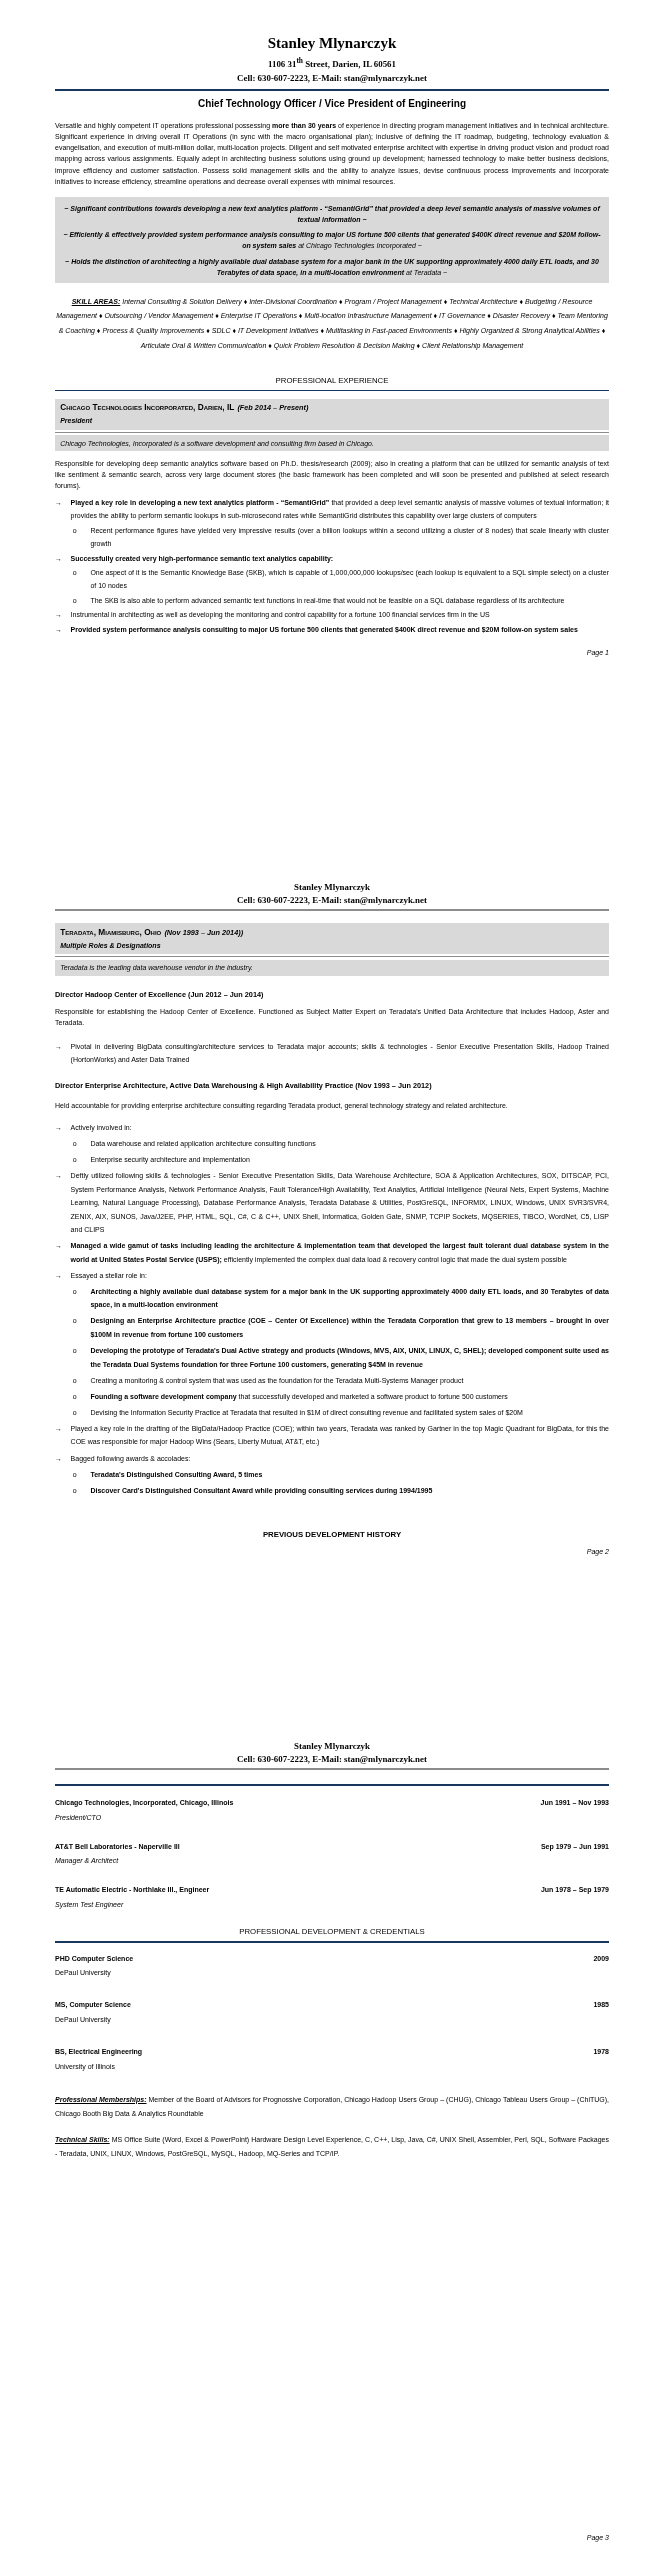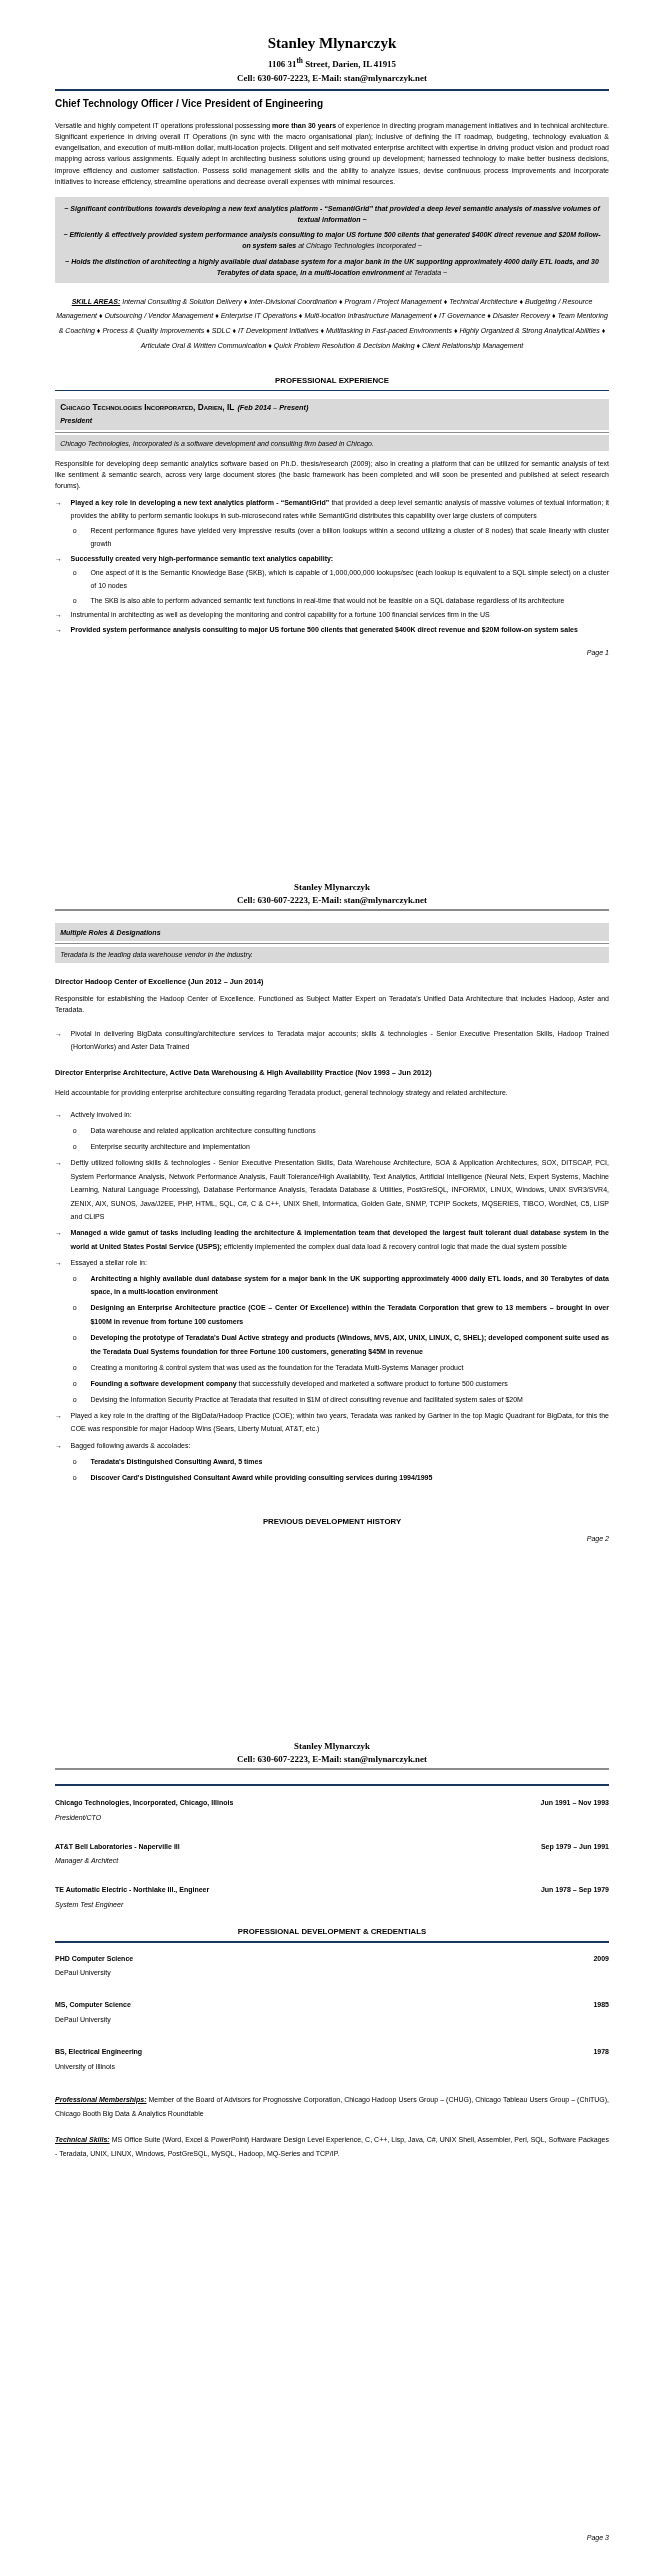--- a/index.html
+++ b/index.html
@@ -11,33 +11,33 @@
   .h-name1{font-family:"Liberation Serif",serif;font-weight:bold;font-size:15px;line-height:17.7px;text-align:center;margin:35px 0 1px;}
   .h-addr{font-family:"Liberation Serif",serif;font-weight:bold;font-size:8.9px;line-height:14px;text-align:center;}
   .h-contact{font-family:"Liberation Serif",serif;font-weight:bold;font-size:8.9px;line-height:14px;text-align:center;}
   .h-name2{font-family:"Liberation Serif",serif;font-weight:bold;font-size:8.9px;line-height:12.5px;text-align:center;margin-top:22px;}
   .h-contact2{font-family:"Liberation Serif",serif;font-weight:bold;font-size:8.9px;line-height:12.5px;text-align:center;}
 
   .rule-navy{height:2.1px;background:#17375E;margin-top:4.2px;}
   .rule-navy-thin{height:1.6px;background:#17375E;margin-top:4.7px;}
   .rule-gray{height:1.6px;background:#8c8c8c;margin-top:3.1px;}
 
-  .headline{font-size:10px;font-weight:bold;margin-top:6.8px;}
+  .headline{font-size:10px;font-weight:bold;text-align:center;margin-top:6.8px;}
   .body-p{font-size:7px;line-height:11.2px;text-align:justify;margin:0;}
   .summary{margin-top:11px;}
   .b{font-weight:bold;}
 
   .hl-box{background:#D9D9D9;margin-top:10.4px;padding:5.2px 8.3px;text-align:center;font-style:italic;font-size:7px;line-height:11.2px;}
   .hl-box p{margin:0 0 4.2px;}
   .hl-box p:last-child{margin-bottom:0;}
 
   .skills{margin-top:11.5px;text-align:center;font-style:italic;font-size:7px;line-height:14.6px;}
   .skills .lbl{font-weight:bold;text-decoration:underline;}
 
-  .sec-title{text-align:center;font-weight:bold;font-size:7.8px;margin-top:23px;}
+  .sec-title{text-align:center;font-weight:normal;font-size:7.8px;margin-top:23px;}
 
   .co-wrap{margin-top:7.3px;}
   .co-box{background:#D9D9D9;padding:2.6px 5.2px;}
   .co-line{display:flex;align-items:baseline;}
   .co-name{font-weight:bold;font-variant:small-caps;font-size:8.3px;line-height:13px;margin-right:3.1px;}
   .co-dates{font-weight:bold;font-style:italic;font-size:7.3px;line-height:13px;}
   .co-role{font-weight:bold;font-style:italic;font-size:7px;line-height:13px;}
   .co-div{height:1px;background:#8c8c8c;margin:2.1px 0;}
   .co-blurb{background:#D9D9D9;padding:2.6px 5.2px;font-style:italic;font-size:7px;line-height:11px;}
 
@@ -69,21 +69,21 @@
   .ilbl{font-weight:bold;font-style:italic;text-decoration:underline;}
   .p3-pageno{margin-top:373px;}
 </style>
 </head>
 <body>
 
 <div class="doc">
 
   <div class="page pg1">
     <div class="h-name1">Stanley Mlynarczyk</div>
-    <div class="h-addr"><span>1106 31</span><sup>th</sup><span> Street, Darien, IL 41915</span></div>
+    <div class="h-addr"><span>1106 31</span><sup>th</sup><span> Street, Darien, IL 60561</span></div>
     <div class="h-contact">Cell: 630-607-2223, E-Mail: stan@mlynarczyk.net</div>
     <div class="rule-navy"></div>
 
     <div class="headline">Chief Technology Officer / Vice President of Engineering</div>
 
     <p class="body-p summary"><span>Versatile and highly competent IT operations professional possessing </span><span class="b">more than 30 years</span><span> of experience in directing program management initiatives and in technical architecture. Significant experience in driving overall IT Operations (in sync with the macro organisational plan); inclusive of defining the IT roadmap, budgeting, technology evaluation &amp; evangelisation, and execution of multi-million dollar, multi-location projects. Diligent and self motivated enterprise architect with expertise in driving product vision and product road mapping across various assignments. Equally adept in architecting business solutions using ground up development; harnessed technology to make better business decisions, improve efficiency and customer satisfaction. Possess solid management skills and the ability to analyze issues, devise continuous process improvements and incorporate initiatives to increase efficiency, streamline operations and decrease overall expenses with minimal resources.</span></p>
 
     <div class="hl-box">
       <p><span class="b">~ Significant contributions towards developing a new text analytics platform - “SemantiGrid” that provided a deep level semantic analysis of massive volumes of textual information ~</span><span></span></p>
       <p><span class="b">~ Efficiently &amp; effectively provided system performance analysis consulting to major US fortune 500 clients that generated $400K direct revenue and $20M follow-on system sales</span><span> at Chicago Technologies Incorporated ~</span></p>
@@ -143,20 +143,24 @@
     <div class="pageno">Page 1</div>
   </div>
 
   <div class="page pg2">
     <div class="h-name2">Stanley Mlynarczyk</div>
     <div class="h-contact2">Cell: 630-607-2223, E-Mail: stan@mlynarczyk.net</div>
     <div class="rule-gray"></div>
 
     <div class="co-wrap" style="margin-top:12.5px;">
       <div class="co-box">
+        <div class="co-line">
+          <span class="co-name">Teradata, Miamisburg, Ohio</span>
+          <span class="co-dates">(Nov 1993 – Jun 2014))</span>
+        </div>
         <div class="co-role">Multiple Roles &amp; Designations</div>
       </div>
       <div class="co-div"></div>
       <div class="co-blurb">Teradata is the leading data warehouse vendor in the industry.</div>
     </div>
 
     <div class="role-title">Director Hadoop Center of Excellence (Jun 2012 – Jun 2014)</div>
     <p class="body-p intro">Responsible for establishing the Hadoop Center of Excellence. Functioned as Subject Matter Expert on Teradata's Unified Data Architecture that includes Hadoop, Aster and Teradata.</p>
     <div class="list" style="margin-top:11.5px;">
       <div class="li">

